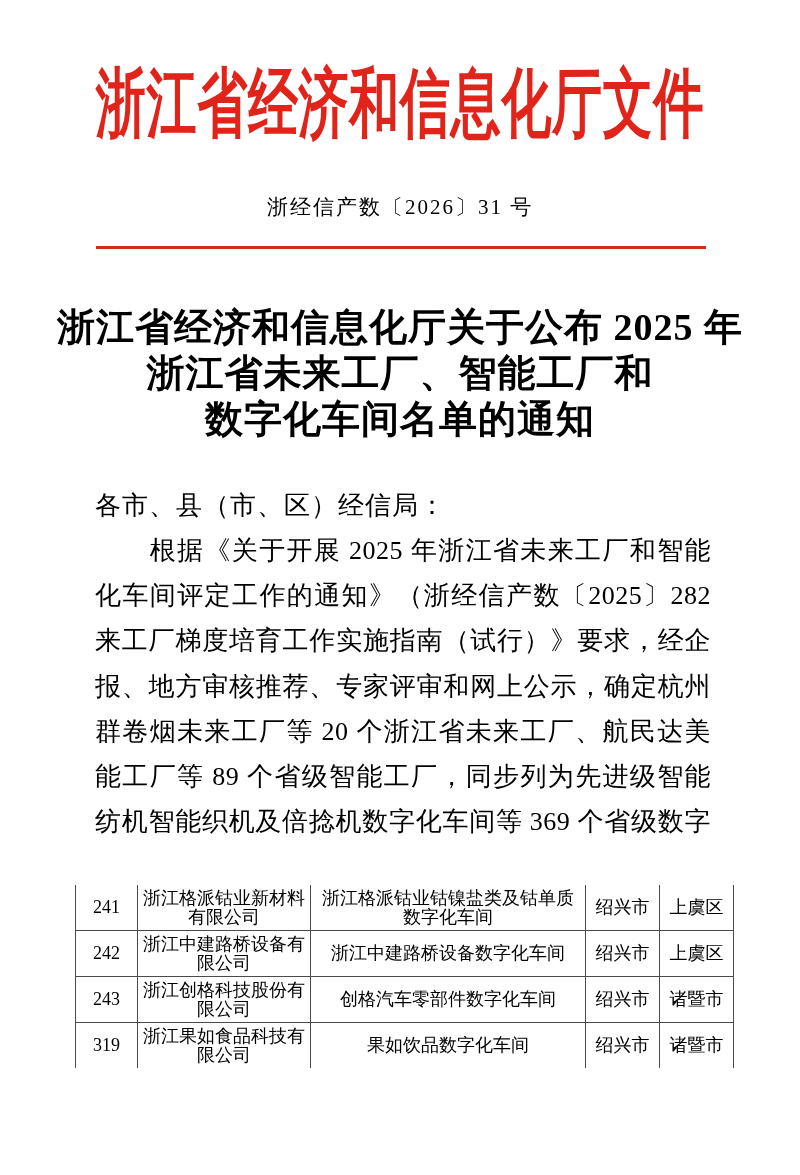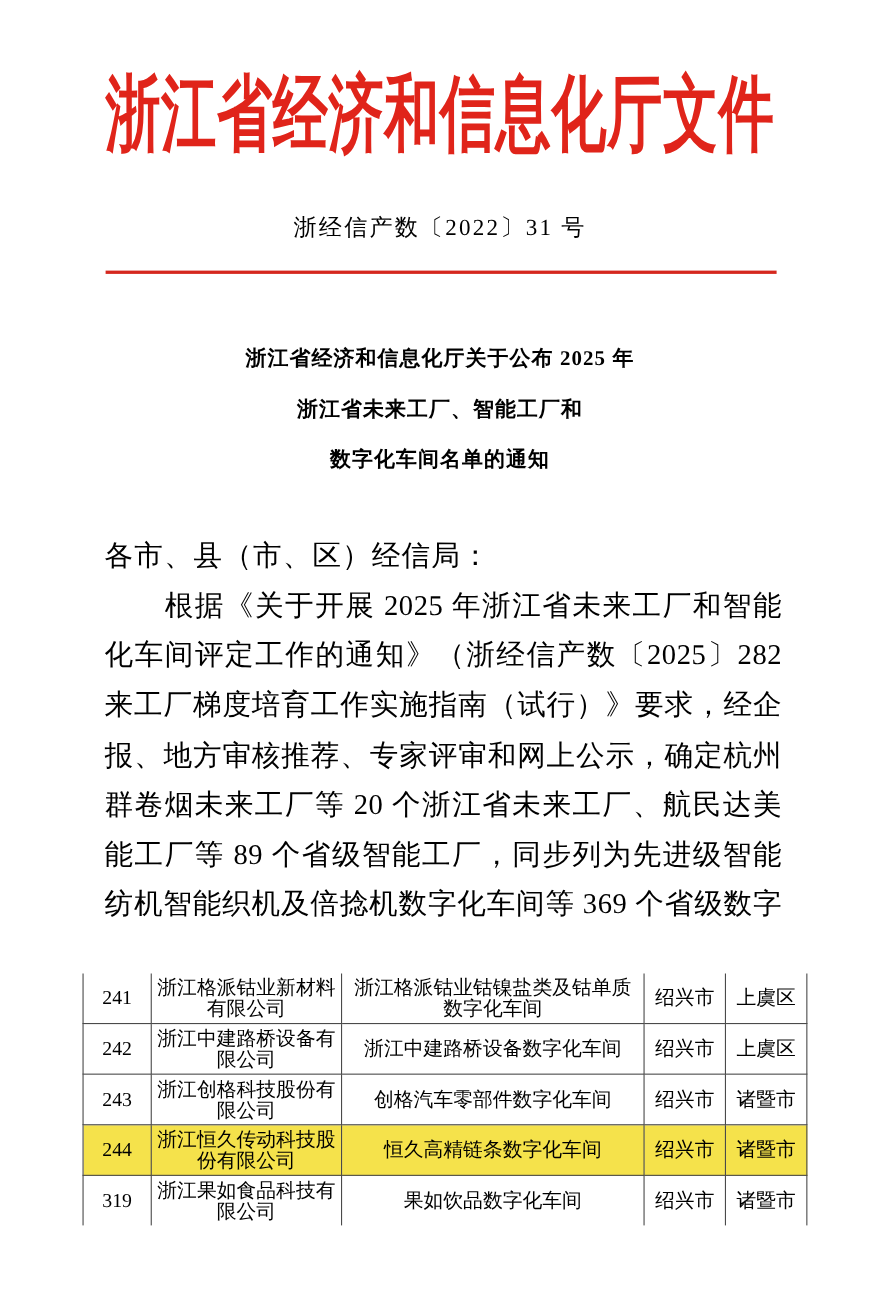--- a/index.html
+++ b/index.html
@@ -21,21 +21,21 @@
     font-size:21px; letter-spacing:2px;
   }
   
   .red-rule {
     position:absolute; top:246px; left:96px; width:610px; height:3px;
     background:#D5281E;
   }
   
   .doc-title {
     position:absolute; top:304px; left:0; width:800px; text-align:center;
-    font-weight:bold; font-size:19px;
+    font-weight:bold; font-size:38px;
   }
   .doc-title .title-line { line-height:46px; letter-spacing:1px; }
   
   .salutation {
     position:absolute; top:483px; left:95px; width:616px;
     font-size:26px; line-height:45px; letter-spacing:1px;
   }
   .paragraph { position:absolute; top:528px; left:95px; width:616px; font-size:26px; }
   .paragraph .body-line {
     line-height:45.2px; height:45.2px; overflow:hidden;
@@ -59,21 +59,21 @@
 </style>
 </head>
 <body>
 
 <div class="page">
 
   <div class="banner">
     <span class="banner-inner">浙江省经济和信息化厅文件</span>
   </div>
 
-  <div class="doc-number">浙经信产数〔2022〕31 号</div>
+  <div class="doc-number">浙经信产数〔2026〕31 号</div>
 
   <div class="red-rule"></div>
 
   <div class="doc-title">
       <div class="title-line">浙江省经济和信息化厅关于公布 2025 年</div>
       <div class="title-line">浙江省未来工厂、智能工厂和</div>
       <div class="title-line">数字化车间名单的通知</div>
     </div>
 
   <div class="salutation">各市、县（市、区）经信局：</div>
@@ -111,27 +111,20 @@
           <td>绍兴市</td>
           <td>上虞区</td>
         </tr>
         <tr>
           <td>243</td>
           <td>浙江创格科技股份有限公司</td>
           <td>创格汽车零部件数字化车间</td>
           <td>绍兴市</td>
           <td>诸暨市</td>
         </tr>
-        <tr class="hl">
-          <td>244</td>
-          <td>浙江恒久传动科技股份有限公司</td>
-          <td>恒久高精链条数字化车间</td>
-          <td>绍兴市</td>
-          <td>诸暨市</td>
-        </tr>
         <tr>
           <td>319</td>
           <td>浙江果如食品科技有限公司</td>
           <td>果如饮品数字化车间</td>
           <td>绍兴市</td>
           <td>诸暨市</td>
         </tr>
       </tbody>
   </table>
 

